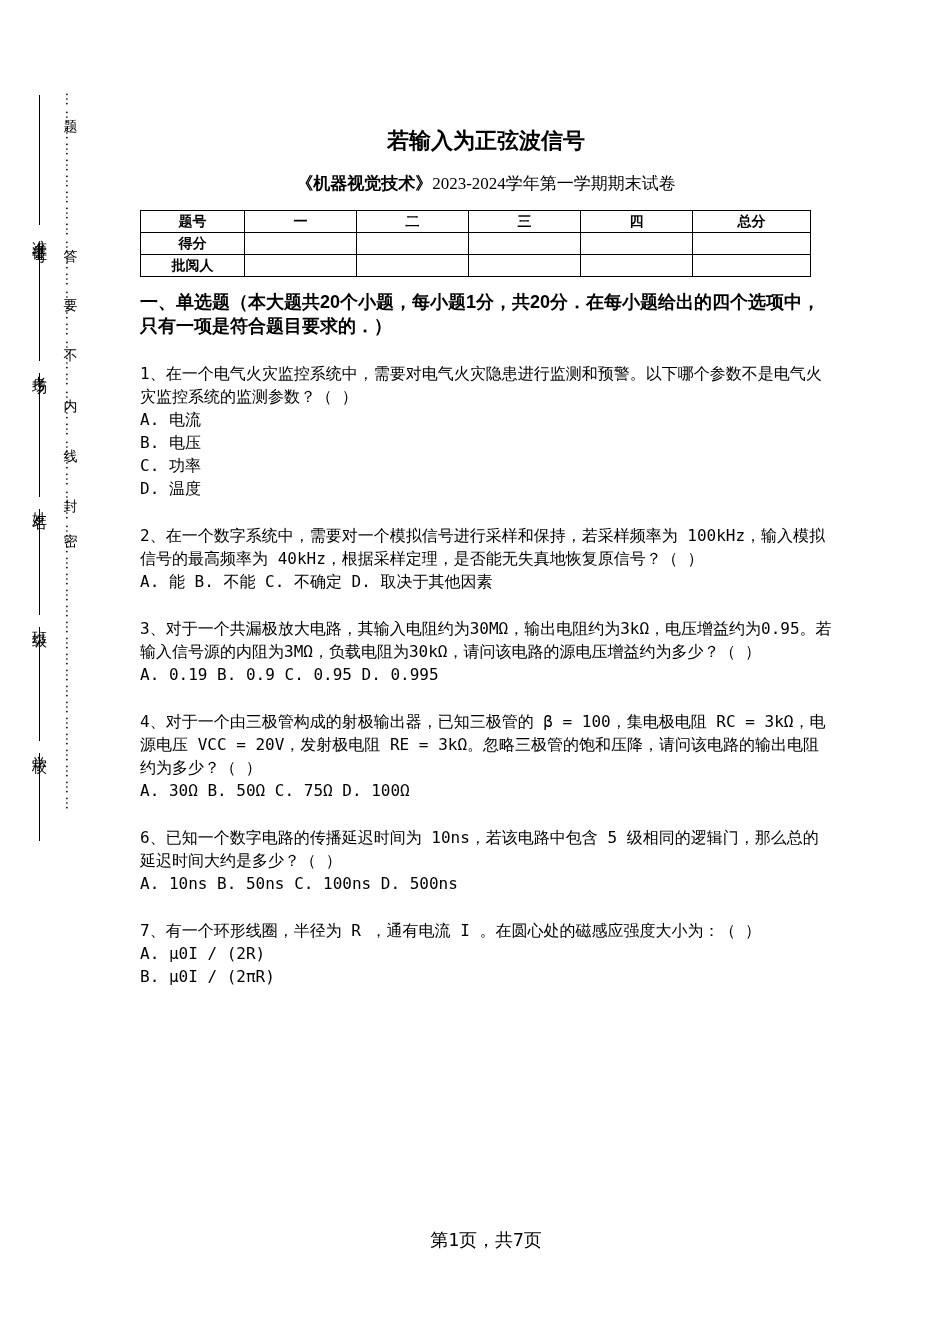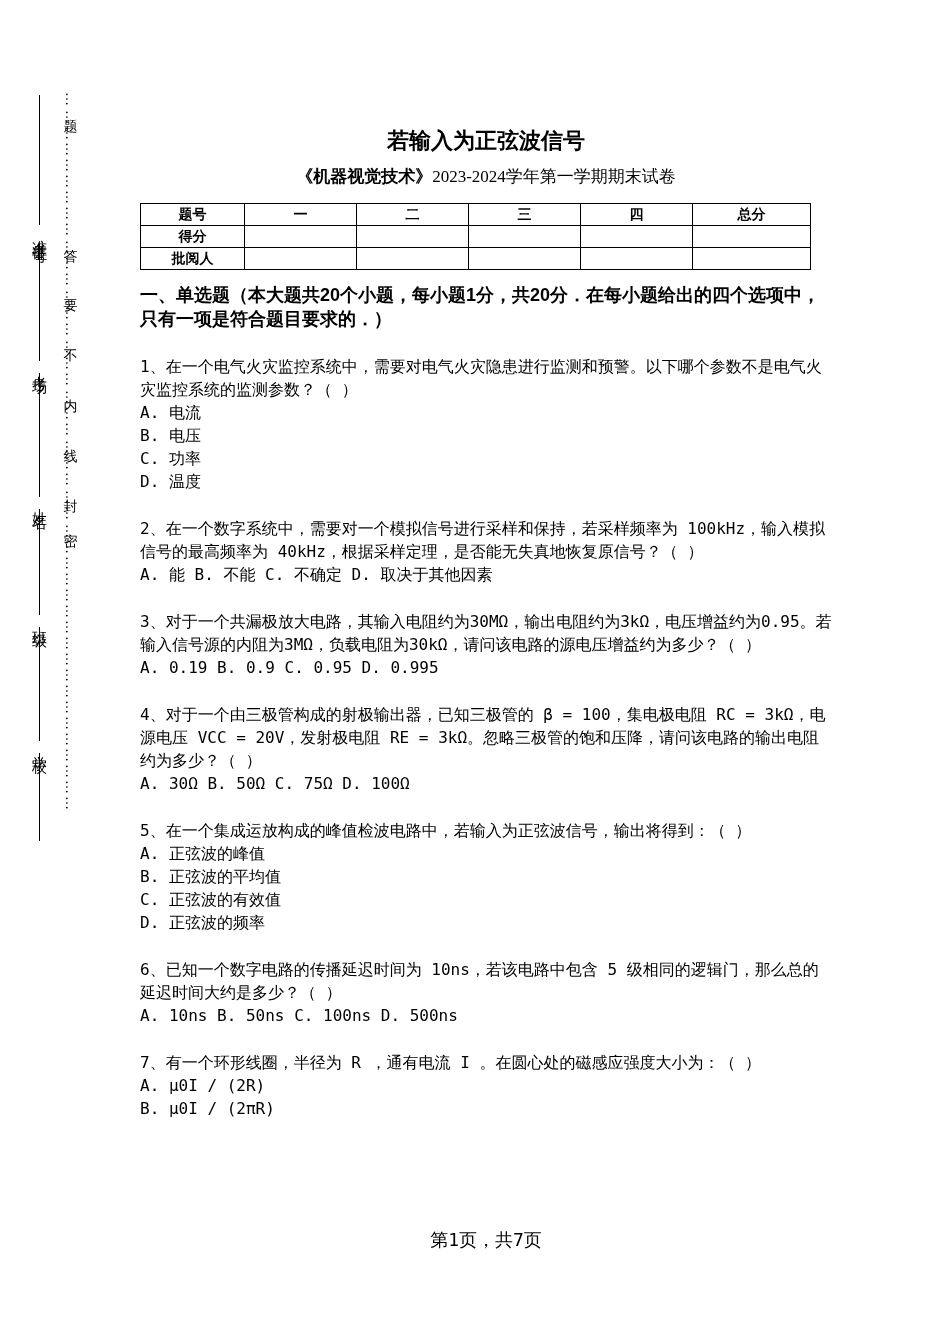--- a/index.html
+++ b/index.html
@@ -25,21 +25,21 @@
     font-size:14px; letter-spacing:2px; line-height:20px;
   }
 
   
   .main { position:absolute; left:140px; top:128px; width:692px; }
 
   .title {
     text-align:center; font-family:"Liberation Sans","DejaVu Sans",sans-serif;
     font-weight:bold; font-size:22px; line-height:26px;
   }
-  .subtitle { text-align:center; margin-top:12px; font-size:17px; line-height:22px; }
+  .subtitle { text-align:center; margin-top:19px; font-size:17px; line-height:22px; }
   .subtitle .course { font-family:"Liberation Sans","DejaVu Sans",sans-serif; font-weight:bold; }
   .subtitle .rest { font-family:"Liberation Serif","DejaVu Serif",serif; }
 
   table.score {
     border-collapse:collapse; width:670px; margin-top:15px;
     font-family:"Liberation Sans","DejaVu Sans",sans-serif;
     font-weight:bold; font-size:14px; table-layout:fixed;padding-left:15px;
   }
   table.score td { border:1px solid #000; height:22px; text-align:center; vertical-align:middle; }
 
@@ -142,27 +142,20 @@
   <div class="question">
     <p>3、对于一个共漏极放大电路，其输入电阻约为30MΩ，输出电阻约为3kΩ，电压增益约为0.95。若输入信号源的内阻为3MΩ，负载电阻为30kΩ，请问该电路的源电压增益约为多少？（ ）</p>
     <p>A. 0.19 B. 0.9 C. 0.95 D. 0.995</p>
   </div>
 
   <div class="question">
     <p>4、对于一个由三极管构成的射极输出器，已知三极管的 β = 100，集电极电阻 RC = 3kΩ，电源电压 VCC = 20V，发射极电阻 RE = 3kΩ。忽略三极管的饱和压降，请问该电路的输出电阻约为多少？（ ）</p>
     <p>A. 30Ω B. 50Ω C. 75Ω D. 100Ω</p>
   </div>
 
-  <div class="question">
-    <p>5、在一个集成运放构成的峰值检波电路中，若输入为正弦波信号，输出将得到：（ ）</p>
-    <p>A. 正弦波的峰值</p>
-    <p>B. 正弦波的平均值</p>
-    <p>C. 正弦波的有效值</p>
-    <p>D. 正弦波的频率</p>
-  </div>
 
   <div class="question">
     <p>6、已知一个数字电路的传播延迟时间为 10ns，若该电路中包含 5 级相同的逻辑门，那么总的延迟时间大约是多少？（ ）</p>
     <p>A. 10ns B. 50ns C. 100ns D. 500ns</p>
   </div>
 
   <div class="question">
     <p>7、有一个环形线圈，半径为 R ，通有电流 I 。在圆心处的磁感应强度大小为：（ ）</p>
     <p>A. μ0I / (2R)</p>
     <p>B. μ0I / (2πR)</p>

